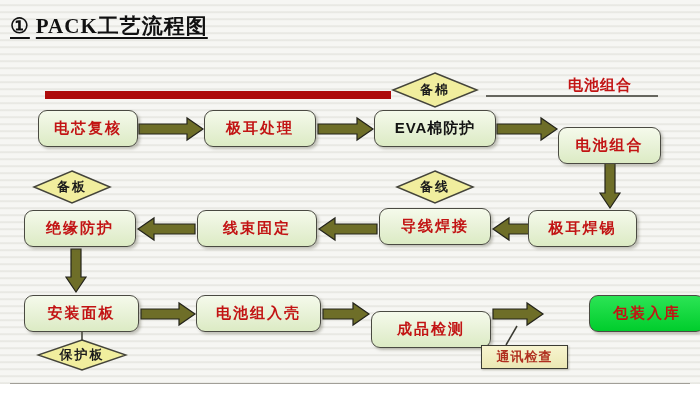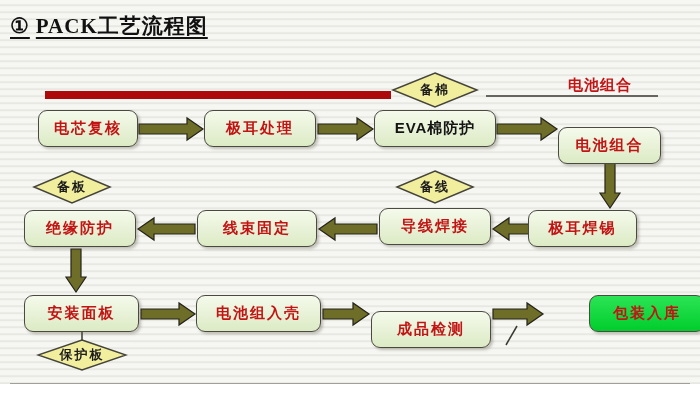--- a/index.html
+++ b/index.html
@@ -119,14 +119,15 @@
 
   <div class="diamond" style="left:395px;top:170px;width:80px;height:34px;">
     <svg width="80" height="34">
       <polygon points="40,1 78,17 40,33 2,17" fill="#f1ee9e" stroke="#44443a" stroke-width="1.5"></polygon>
     </svg>
     <span class="dlabel">备线</span>
   </div>
 
   <div class="callout-text" style="left:568px;top:76px;">电池组合</div>
 
+  <div class="comm-box" style="left:481px;top:345px;width:87px;height:24px;">通讯检查</div>
 
 </div>
 
 </body></html>

